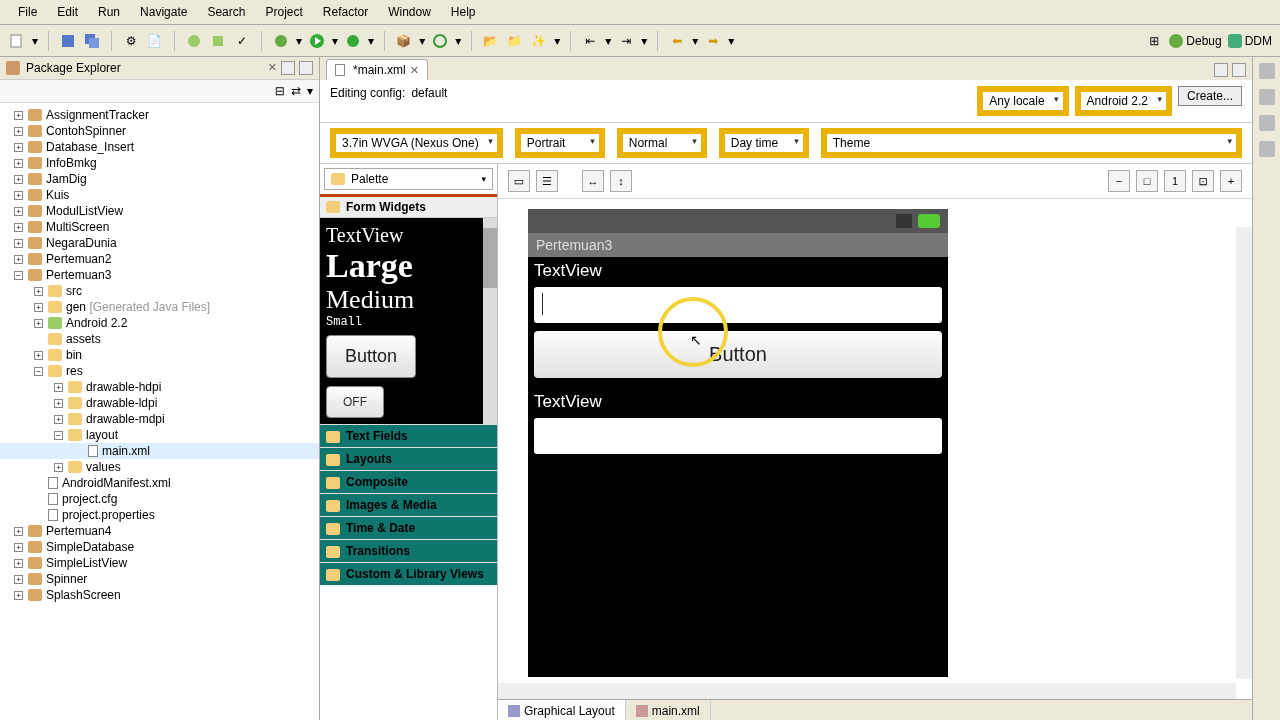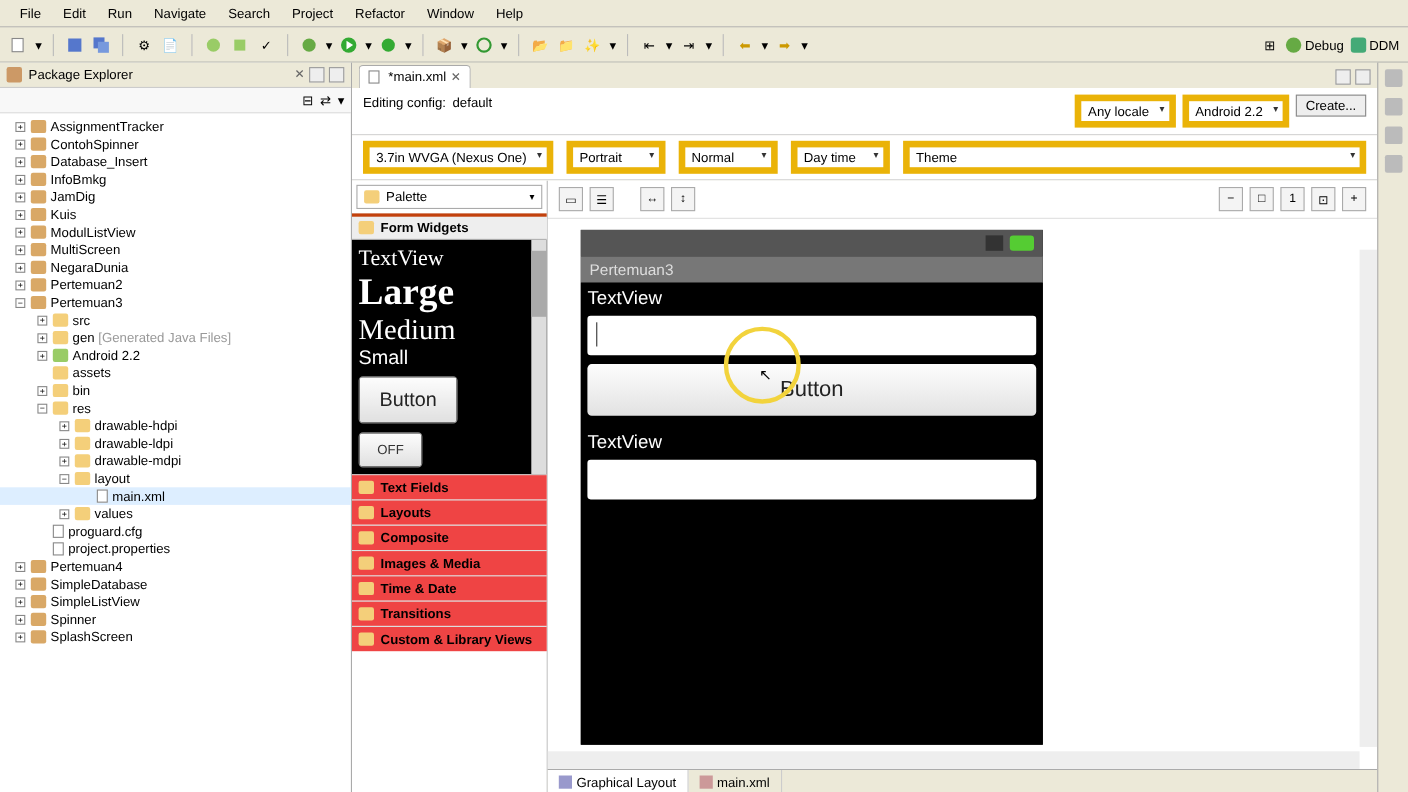--- a/index.html
+++ b/index.html
@@ -67,27 +67,27 @@
 .palette-head { background: #fff; border: 1px solid #aaa; padding: 3px 6px; margin: 4px; display: flex; align-items: center; }
 .palette-head::after { content: "▾"; margin-left: auto; font-size: 9px; }
 .pal-folder-icon { width: 14px; height: 12px; background: #f4cf7a; margin-right: 6px; border-radius: 2px; }
 
 .cat-bar { background: #eee; border-top: 3px solid #c2410c; border-bottom: 1px solid #ccc; padding: 3px 6px; display: flex; align-items: center; }
 
 .widgets-preview { background: #000; color: #fff; padding: 6px; flex-shrink: 0; position: relative; }
 .wp-tv { font-size: 20px; font-family: Georgia, serif; }
 .wp-large { font-size: 34px; font-weight: bold; font-family: Georgia, serif; }
 .wp-med { font-size: 26px; font-family: Georgia, serif; }
-.wp-small { font-size: 18px; font-family: Liberation Sans, sans-serif; }
+.wp-small { font-size: 12px; font-family: Liberation Mono, monospace; }
 .wp-btn { background: linear-gradient(#fdfdfd,#e0e0e0); color: #222; border: 1px solid #888; border-radius: 4px; padding: 10px 18px; font-size: 18px; display: inline-block; margin-top: 6px; }
 .wp-toggle { background: linear-gradient(#fdfdfd,#e0e0e0); color: #333; border: 1px solid #888; border-radius: 4px; padding: 8px 16px; font-size: 12px; display: inline-block; margin-top: 8px; }
 .wp-scroll { position: absolute; right: 0; top: 0; width: 14px; height: 100%; background: #ddd; }
 .wp-scroll .thumb { background: #aaa; height: 60px; margin-top: 10px; }
 
-.cat-item { background: #ef4444; border-top: 1px solid #ddd; padding: 4px 6px; display: flex; align-items: center; }
+.cat-item { background: #0f766e; border-top: 1px solid #ddd; padding: 4px 6px; display: flex; align-items: flex-end; }
 
 .canvas-col { flex: 1; display: flex; flex-direction: column; position: relative; }
 .canvas-tools { display: flex; align-items: center; padding: 6px 10px; gap: 6px; border-bottom: 1px solid #ddd; }
 .ct-icon { width: 22px; height: 22px; border: 1px solid #aaa; background: #f4f4f4; display: inline-flex; align-items: center; justify-content: center; font-size: 11px; }
 .canvas-tools .spacer { flex: 1; }
 
 .device-canvas { flex: 1; background: #fff; position: relative; padding: 10px 0 0 30px; }
 .phone { width: 420px; background: #000; }
 .statusbar { height: 24px; background: #555; display: flex; align-items: center; justify-content: flex-end; padding: 0 8px; gap: 6px; }
 .sb-batt { width: 22px; height: 14px; background: #5c3; border-radius: 3px; }
@@ -329,21 +329,25 @@
           <span class="tree-icon ic-file"></span>
           <span>main.xml</span>
         </div>
           <div class="tree-item d2">
           <span class="exp">+</span>
           <span class="tree-icon ic-folder"></span>
           <span>values</span>
         </div>
         <div class="tree-item d1">
           <span class="tree-icon ic-file"></span>
-          <span>proguard.cfg</span>
+          <span>AndroidManifest.xml</span>
+        </div>
+        <div class="tree-item d1">
+          <span class="tree-icon ic-file"></span>
+          <span>project.cfg</span>
         </div>
         <div class="tree-item d1">
           <span class="tree-icon ic-file"></span>
           <span>project.properties</span>
         </div>
       <div class="tree-item d0">
           <span class="exp">+</span>
           <span class="tree-icon ic-proj"></span>
           <span>Pertemuan4</span>
         </div>

